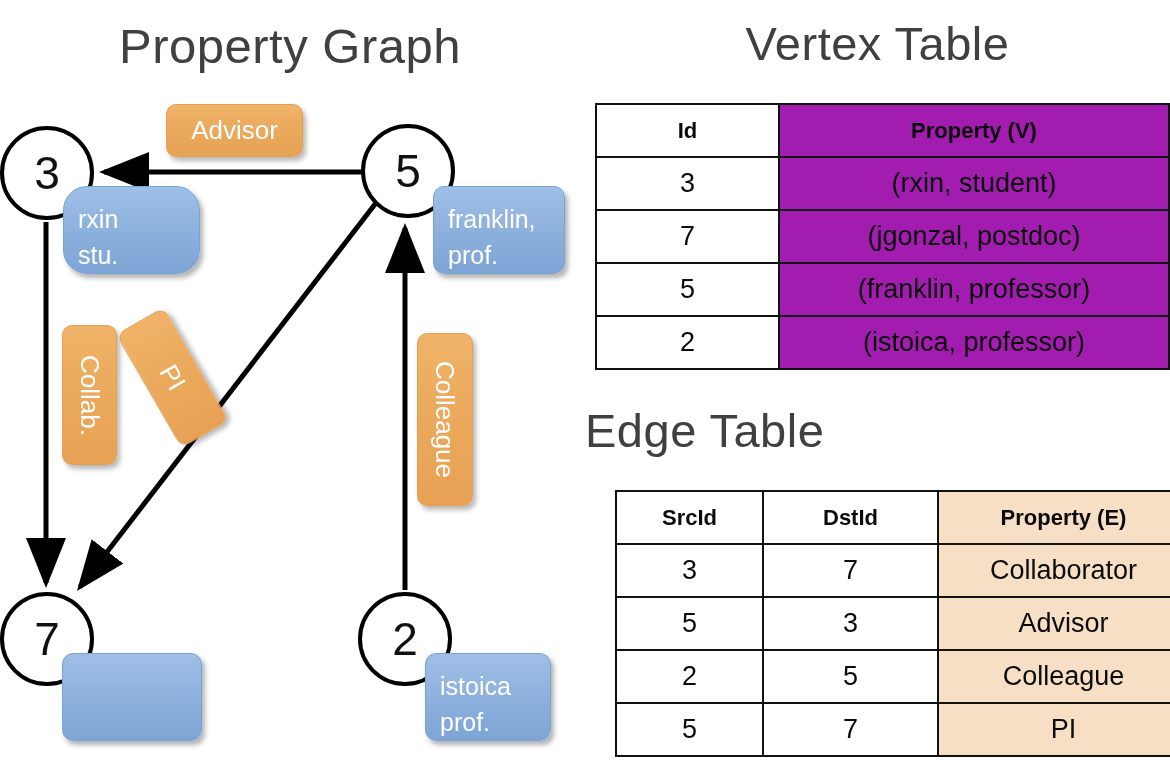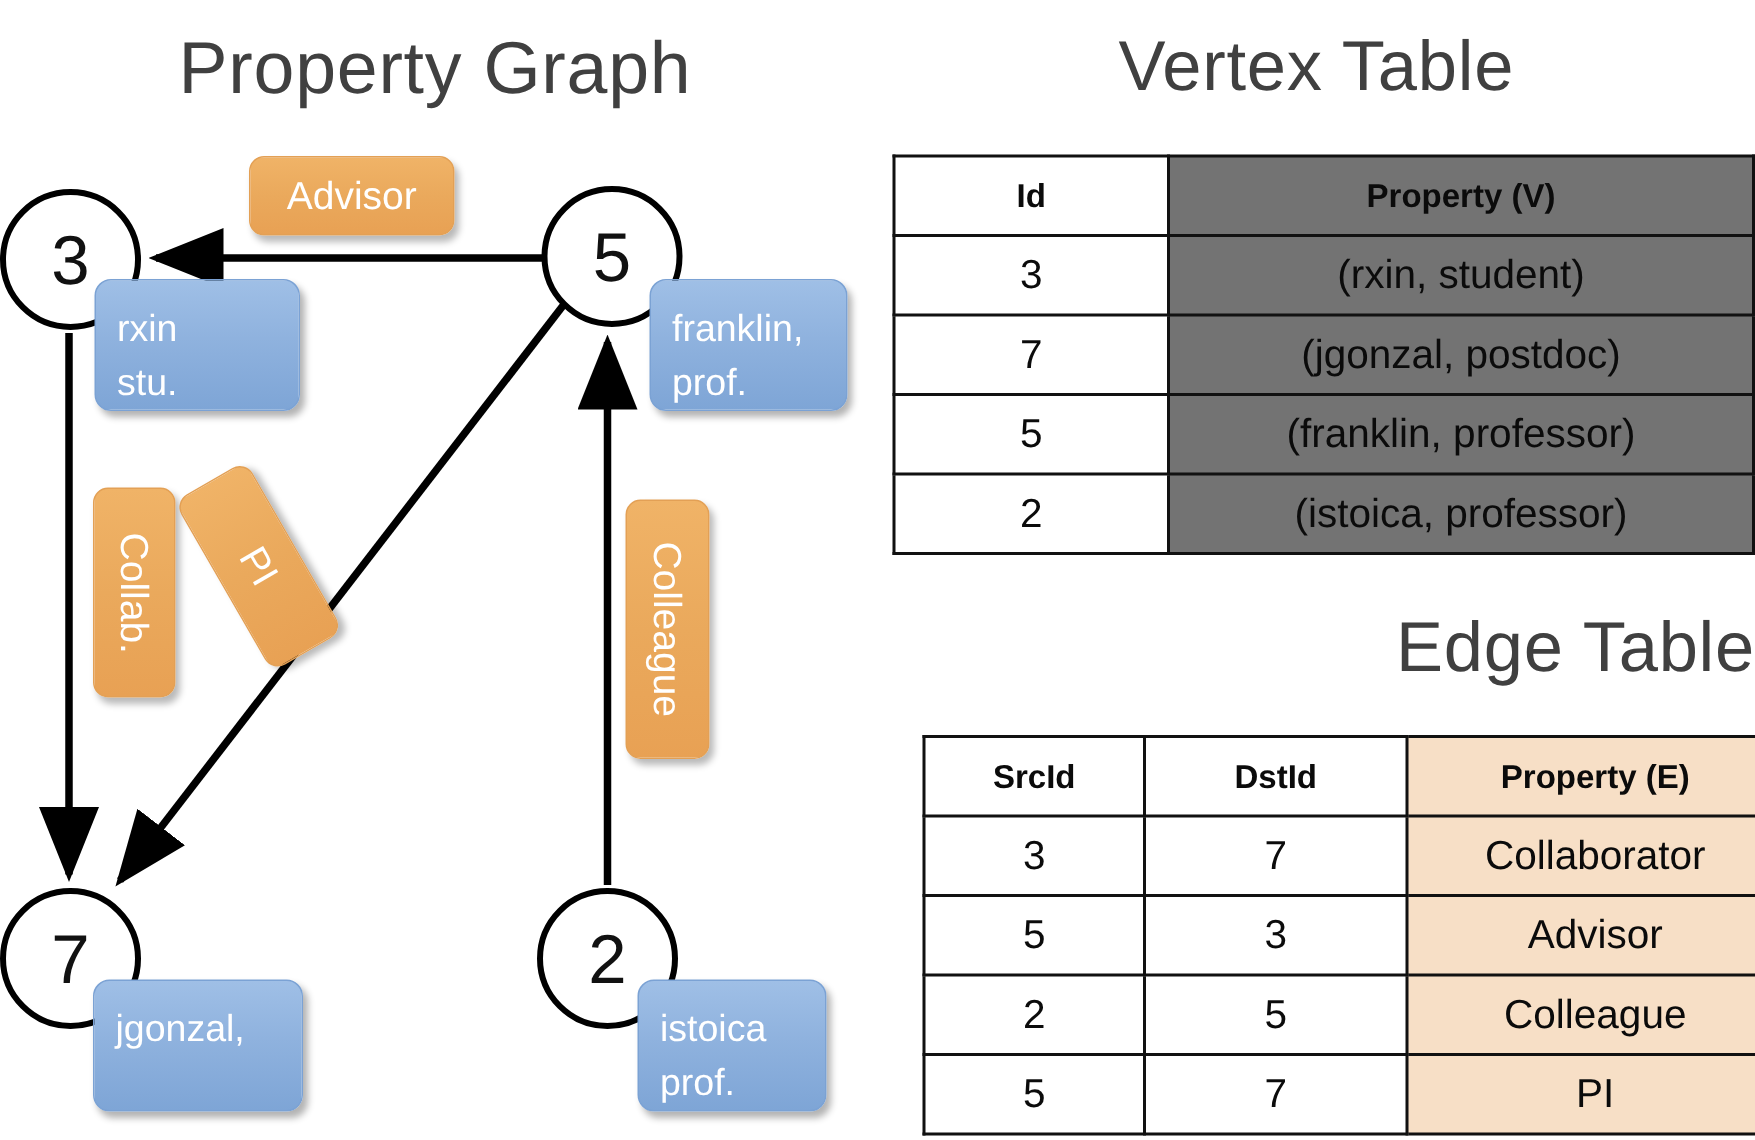--- a/index.html
+++ b/index.html
@@ -32,21 +32,21 @@
     line-height: 60px;
   }
   #title-vertex-table {
     left: 585px; top: 14px; width: 585px;
     text-align: center;
     font-size: 47px;
     line-height: 60px;
   }
   #title-edge-table {
     left: 585px; top: 402px; width: 585px;
-    text-align: right;
+    text-align: left;
     font-size: 47px;
     line-height: 58px;
   }
 
   
   #graph-canvas {
     position: absolute;
     left: 0; top: 0;
     width: 585px; height: 760px;
   }
@@ -86,21 +86,21 @@
     box-shadow: 3px 4px 5px rgba(0,0,0,0.30);
     color: #ffffff;
     font-family: "Liberation Sans", sans-serif;
     font-size: 25px;
     line-height: 36px;
     padding: 14px 0 0 14px;
     box-sizing: border-box;
     border: 1px solid #7ba2d4;
   }
   .prop-box div { white-space: nowrap; }
-  #prop-box-rxin     { left: 63px;  top: 186px; width: 137px; height: 88px; }
+  #prop-box-rxin     { left: 63px;  top: 186px; width: 137px; height: 88px; border-radius: 24px; }
   #prop-box-franklin { left: 433px; top: 186px; width: 132px; height: 88px; }
   #prop-box-jgonzal  { left: 62px;  top: 653px; width: 140px; height: 88px; }
   #prop-box-istoica  { left: 425px; top: 653px; width: 126px; height: 88px; }
 
   
   .edge-label {
     position: absolute;
     border-radius: 10px;
     background: linear-gradient(to bottom, #f0b367 0%, #eaa95c 50%, #e8a154 100%);
     box-shadow: 3px 4px 5px rgba(0,0,0,0.28);
@@ -153,21 +153,21 @@
   }
   .data-table thead th {
     font-weight: bold;
     font-size: 22px;
   }
 
   #vertex-table { left: 595px; top: 103px; width: 573px; }
   #vertex-table col.c-id   { width: 183px; }
   #vertex-table col.c-prop { width: 390px; }
   #vertex-table tr { height: 53px; }
-  #vertex-table .cell-prop { background: #737373; margin-left: 24px; }
+  #vertex-table .cell-prop { background: #a21caf; margin-left: 24px; }
 
   #edge-table { left: 615px; top: 490px; width: 573px; }
   #edge-table col.c-src  { width: 147px; }
   #edge-table col.c-dst  { width: 175px; }
   #edge-table col.c-prop { width: 251px; }
   #edge-table tr { height: 53px; }
   #edge-table .cell-prop { background: #f7dfc6; }
 </style>
 </head>
 <body>
@@ -207,21 +207,20 @@
 
   <div class="prop-box" id="prop-box-rxin">
     <div>rxin</div>
     <div>stu.</div>
   </div>
   <div class="prop-box" id="prop-box-franklin">
     <div>franklin,</div>
     <div>prof.</div>
   </div>
   <div class="prop-box" id="prop-box-jgonzal">
-    <div>jgonzal,</div>
   </div>
   <div class="prop-box" id="prop-box-istoica">
     <div>istoica</div>
     <div>prof.</div>
   </div>
 
   <div class="edge-label" id="edge-label-advisor">
     <span>Advisor</span>
   </div>
   <div class="edge-label" id="edge-label-collab">

